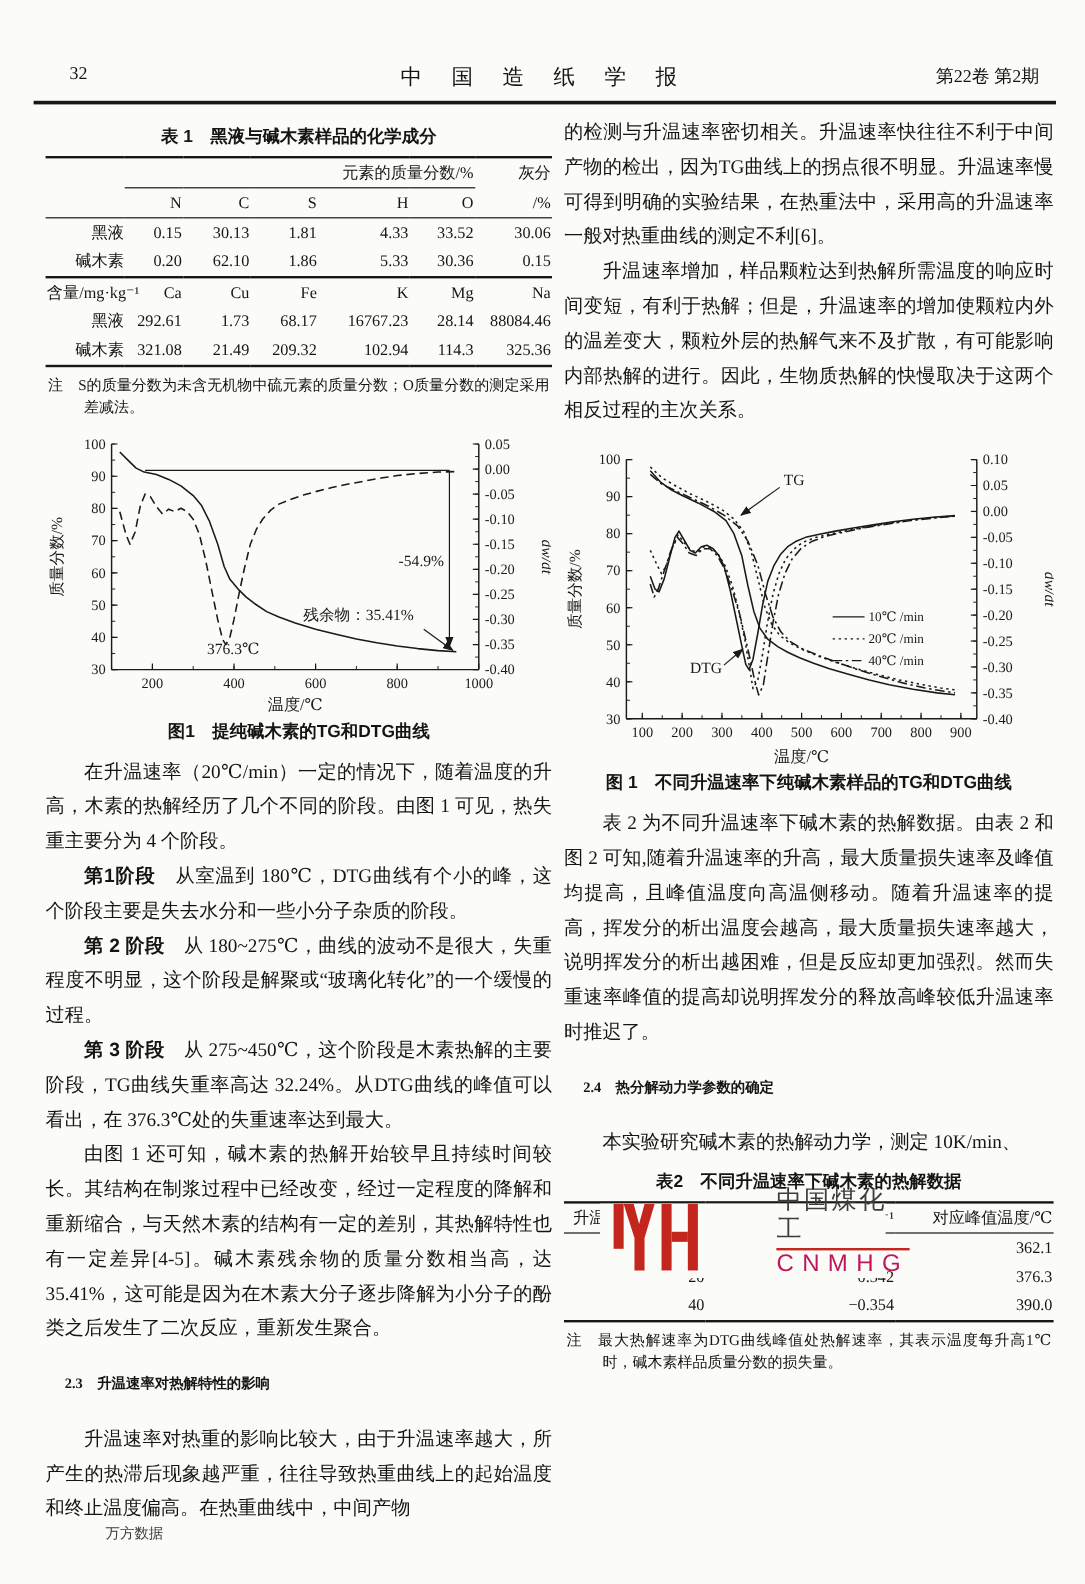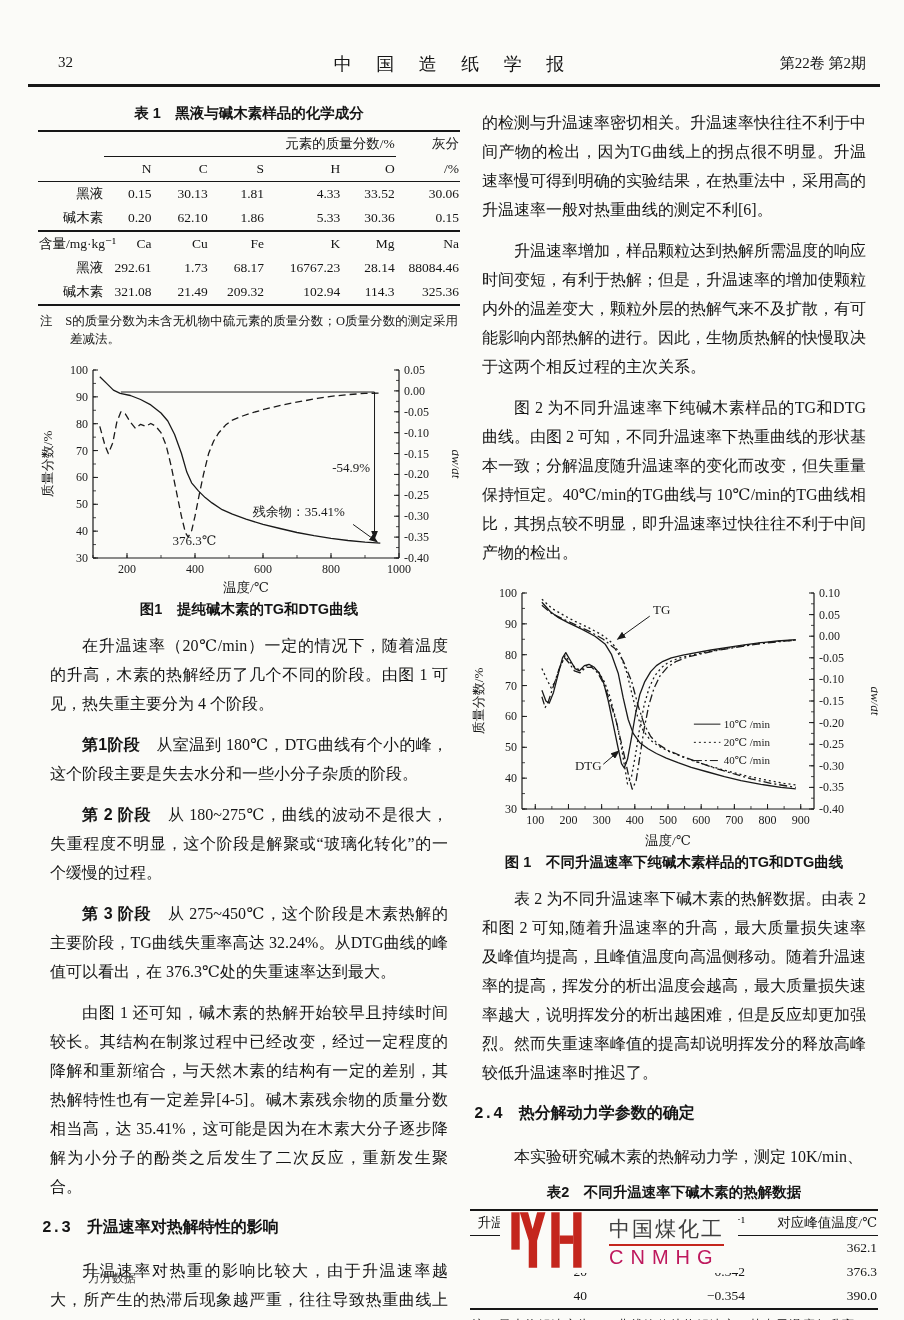--- a/index.html
+++ b/index.html
@@ -6,43 +6,43 @@
   body{width:904px;height:1320px;background:#fbfbf8;color:#151515;
        font-family:"Liberation Serif","DejaVu Serif",serif;position:relative;overflow:hidden;}
   .hdr{position:absolute;top:50px;left:30px;right:26px;height:30px;font-size:16px;}
   .hdr .pageno{position:absolute;left:28px;top:4px;font-size:15px;}
   .hdr .journal{position:absolute;left:0;right:0;text-align:center;top:2px;font-size:18px;letter-spacing:10px;}
   .hdr .issue{position:absolute;right:12px;top:4px;font-size:15px;}
   .hdr-rule{position:absolute;top:84px;left:28px;right:24px;border-top:3px solid #171717;}
   .col{position:absolute;top:96px;}
   .col-left{left:38px;width:422px;}
   .col-right{left:470px;width:408px;}
-  p.body{font-size:16px;line-height:29px;text-align:justify;margin:12px;text-indent:2em;}
+  p.body{font-size:16px;line-height:29px;text-align:justify;margin:0;text-indent:2em;}
   p.noindent{text-indent:0;}
   .lead{font-family:"Liberation Sans","DejaVu Sans",sans-serif;font-weight:bold;}
-  .sec-h{font-size:16px;line-height:31px;margin:4px;font-weight:bold;
-         font-family:Liberation Mono, monospace;}
+  .sec-h{font-size:12px;line-height:31px;margin:16px;font-weight:bold;
+         font-family:Liberation Serif, serif;}
   .tbl-cap{text-align:center;font-weight:bold;font-size:14.5px;margin:8px 0 7px;
            font-family:"Liberation Sans","DejaVu Sans",sans-serif;}
   table{width:100%;border-collapse:collapse;font-size:13.5px;table-layout:fixed;}
   td,th{text-align:right;padding:3px 1px;line-height:18px;font-weight:normal;}
   .bt2{border-top:2px solid #171717;}
   .bt1{border-top:1.2px solid #171717;}
   .bb2{border-bottom:2px solid #171717;}
   .grp{border-bottom:1px solid #171717;}
   .nowrap{white-space:nowrap;overflow:visible;}
   .tbl-note{font-size:12.5px;line-height:18px;margin:6px 2px 0;text-align:justify;
             padding-left:2.4em;text-indent:-2.4em;}
   .fig{margin:12px 0 0;text-align:center;}
   .fig svg{display:block;margin:0 auto;}
   .fig-cap{font-weight:bold;font-size:14.5px;text-align:center;margin:2px 0 10px;
            font-family:"Liberation Sans","DejaVu Sans",sans-serif;}
   .t2wrap{position:relative;}
   .wm{position:absolute;left:30px;top:2px;width:238px;height:62px;display:flex;
-      align-items:center;background:#fbfbf8;}
+      align-items:flex-end;background:#fbfbf8;gap:38px;}
   .wm-logo{flex:0 0 auto;margin-right:9px;}
   .wm-text{padding-top:2px;font-family:"Liberation Sans","DejaVu Sans",sans-serif;}
   .wm-cn{font-size:21px;color:#3d3d3d;letter-spacing:2px;line-height:24px;
          border-bottom:2.5px solid #c4261d;padding-bottom:3px;display:inline-block;}
   .wm-en{font-size:20px;color:#be185d;letter-spacing:7px;margin-top:3px;}
   .footer{position:absolute;left:88px;top:1270px;font-size:12px;color:#3a3a3a;
           font-family:Liberation Mono, monospace;}
 </style>
 </head>
 <body>
@@ -250,21 +250,20 @@
   <p class="body"><b class="lead">第 2 阶段</b><span>　从 180~275℃，曲线的波动不是很大，失重程度不明显，这个阶段是解聚或“玻璃化转化”的一个缓慢的过程。</span></p>
   <p class="body"><b class="lead">第 3 阶段</b><span>　从 275~450℃，这个阶段是木素热解的主要阶段，TG曲线失重率高达 32.24%。从DTG曲线的峰值可以看出，在 376.3℃处的失重速率达到最大。</span></p>
   <p class="body"><span>由图 1 还可知，碱木素的热解开始较早且持续时间较长。其结构在制浆过程中已经改变，经过一定程度的降解和重新缩合，与天然木素的结构有一定的差别，其热解特性也有一定差异[4-5]。碱木素残余物的质量分数相当高，达 35.41%，这可能是因为在木素大分子逐步降解为小分子的酚类之后发生了二次反应，重新发生聚合。</span></p>
   <p class="sec-h">2.3　升温速率对热解特性的影响</p>
   <p class="body"><span>升温速率对热重的影响比较大，由于升温速率越大，所产生的热滞后现象越严重，往往导致热重曲线上的起始温度和终止温度偏高。在热重曲线中，中间产物</span></p>
 </div>
 
 <div class="col col-right">
   <p class="body noindent"><span>的检测与升温速率密切相关。升温速率快往往不利于中间产物的检出，因为TG曲线上的拐点很不明显。升温速率慢可得到明确的实验结果，在热重法中，采用高的升温速率一般对热重曲线的测定不利[6]。</span></p>
   <p class="body"><span>升温速率增加，样品颗粒达到热解所需温度的响应时间变短，有利于热解；但是，升温速率的增加使颗粒内外的温差变大，颗粒外层的热解气来不及扩散，有可能影响内部热解的进行。因此，生物质热解的快慢取决于这两个相反过程的主次关系。</span></p>
-  <p class="body"><span>图 2 为不同升温速率下纯碱木素样品的TG和DTG曲线。由图 2 可知，不同升温速率下热重曲线的形状基本一致；分解温度随升温速率的变化而改变，但失重量保持恒定。40℃/min的TG曲线与 10℃/min的TG曲线相比，其拐点较不明显，即升温速率过快往往不利于中间产物的检出。</span></p>
 
   <div class="fig">
     <svg width="408" height="272">
         <defs>
           <marker id="arr1" markerWidth="9" markerHeight="7" refX="8" refY="3.5" orient="auto">
             <path d="M0,0L9,3.5L0,7Z" fill="#1a1a1a"></path>
           </marker>
         </defs>
         <line x1="52" y1="14" x2="52" y2="230" stroke="#1a1a1a" stroke-width="1.2"></line>
         <line x1="52" y1="230" x2="344" y2="230" stroke="#1a1a1a" stroke-width="1.2"></line>

